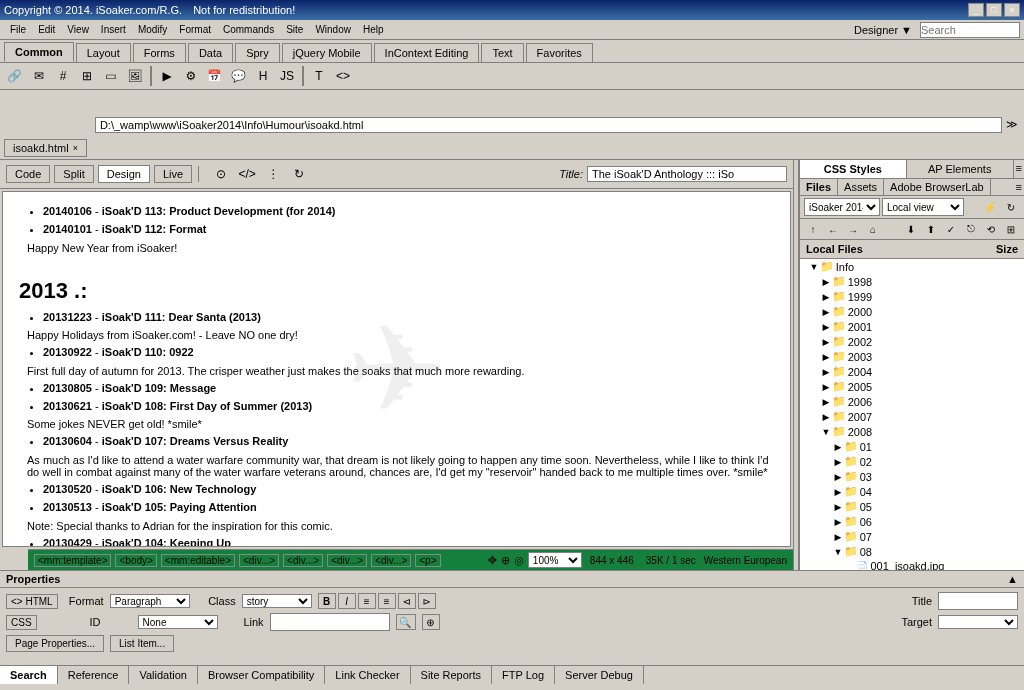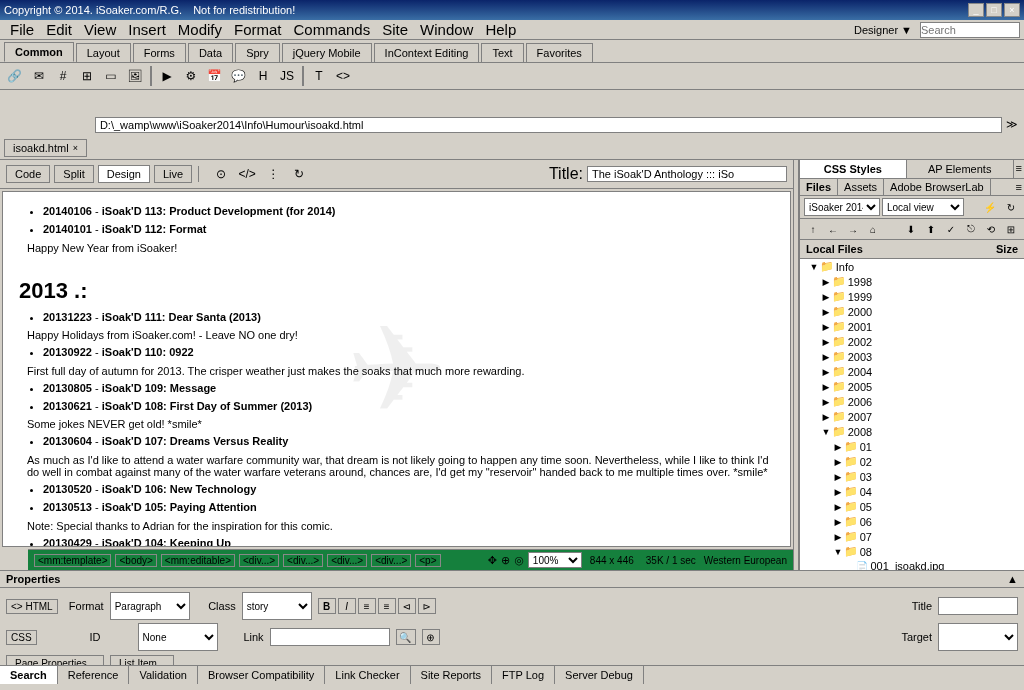--- a/index.html
+++ b/index.html
@@ -6,21 +6,21 @@
     body { font-family: Arial, sans-serif; font-size: 11px; background: #d4d0c8; color: #000; overflow: hidden; width: 1024px; height: 690px; }
 
     
     .title-bar { background: linear-gradient(to bottom, #0a246a, #3a6ea5); color: white; height: 20px; display: flex; align-items: center; justify-content: space-between; padding: 0 4px; font-size: 11px; }
     .title-bar-left { display: flex; align-items: center; gap: 4px; }
     .title-bar-controls { display: flex; gap: 2px; }
     .title-btn { width: 16px; height: 14px; background: #d4d0c8; border: 1px solid #888; font-size: 9px; display: flex; align-items: center; justify-content: center; cursor: pointer; }
 
     
     .menu-bar { background: #d4d0c8; height: 20px; display: flex; align-items: center; padding: 0 4px; border-bottom: 1px solid #808080; }
-    .menu-item { padding: 2px 6px; font-size: 15px; cursor: pointer; }
+    .menu-item { padding: 2px 6px; font-size: 10px; cursor: pointer; }
 
     
     .toolbar-tabs { background: #d4d0c8; display: flex; align-items: center; border-bottom: 1px solid #808080; padding: 2px 4px 0; }
     .toolbar-tab { padding: 3px 10px; font-size: 11px; cursor: pointer; border: 1px solid #808080; border-bottom: none; background: #d4d0c8; margin-right: 2px; }
     .toolbar-tab.active { background: #d4d0c8; font-weight: bold; border-bottom: 1px solid #d4d0c8; position: relative; z-index: 1; }
 
     
     .toolbar-icons { background: #d4d0c8; padding: 2px 4px; display: flex; align-items: center; gap: 2px; border-bottom: 1px solid #808080; }
     .toolbar-icon { width: 22px; height: 22px; background: #d4d0c8; border: 1px solid transparent; display: flex; align-items: center; justify-content: center; cursor: pointer; font-size: 12px; }
     .toolbar-separator { width: 2px; height: 20px; background: #808080; margin: 0 2px; }
@@ -78,21 +78,21 @@
     .tree-expand { width: 12px; font-size: 9px; display: inline-flex; align-items: center; justify-content: center; }
     .folder-icon { color: #808000; margin-right: 2px; font-size: 11px; }
     .file-icon { color: #666; margin-right: 2px; font-size: 10px; }
 
     
     .properties-panel { height: 95px; background: #d4d0c8; border-top: 1px solid #808080; }
     .properties-header { background: #d4d0c8; padding: 2px 6px; font-weight: bold; font-size: 11px; border-bottom: 1px solid #808080; display: flex; justify-content: space-between; }
     .properties-body { padding: 4px 6px; }
     .prop-row { display: flex; align-items: center; gap: 6px; margin-bottom: 3px; }
     .prop-label { font-size: 11px; width: 40px; text-align: right; }
-    .prop-select { font-size: 10px; border: 1px solid #808080; height: 28px; }
+    .prop-select { font-size: 10px; border: 1px solid #808080; height: 14px; }
     .prop-input { font-size: 10px; border: 1px solid #808080; height: 18px; padding: 0 2px; }
     .prop-btn { padding: 1px 4px; font-size: 10px; border: 1px solid #808080; background: #d4d0c8; cursor: pointer; text-align: center; }
     .prop-format-btn { width: 18px; height: 16px; border: 1px solid #808080; background: #d4d0c8; font-size: 10px; cursor: pointer; display: flex; align-items: center; justify-content: center; }
     .bold-btn { font-weight: bold; }
     .italic-btn { font-style: italic; }
 
     
     .bottom-tabs { display: flex; background: #d4d0c8; border-top: 1px solid #808080; }
     .bottom-tab { padding: 3px 10px; font-size: 11px; cursor: pointer; border-right: 1px solid #808080; }
     .bottom-tab.active { background: #fff; font-weight: bold; }
@@ -188,21 +188,21 @@
         <button class="view-btn">Code</button>
         <button class="view-btn">Split</button>
         <button class="view-btn active">Design</button>
         <button class="view-btn">Live</button>
         <span style="width:6px;height:16px;border-left:1px solid #808080;margin:0 2px;"></span>
         <div class="toolbar-icon">⊙</div>
         <div class="toolbar-icon">&lt;/&gt;</div>
         <div class="toolbar-icon">⋮</div>
         <div class="toolbar-icon">↻</div>
         <div style="flex:1;"></div>
-        <span style="font-size:16px;">Title:</span>
+        <span style="font-size:11px;font-style:italic;">Title:</span>
         <input type="text" class="title-input" value="The iSoak'D Anthology ::: iSo" style="">
       </div>
 
       <div class="content-editor">
         <div class="watermark">✈</div>
 
         <ul class="content-list">
           <li><b>20140106</b> - <b>iSoak'D 113: Product Development (for 2014)</b></li>
           <li><b>20140101</b> - <b>iSoak'D 112: Format</b></li>
         </ul>

